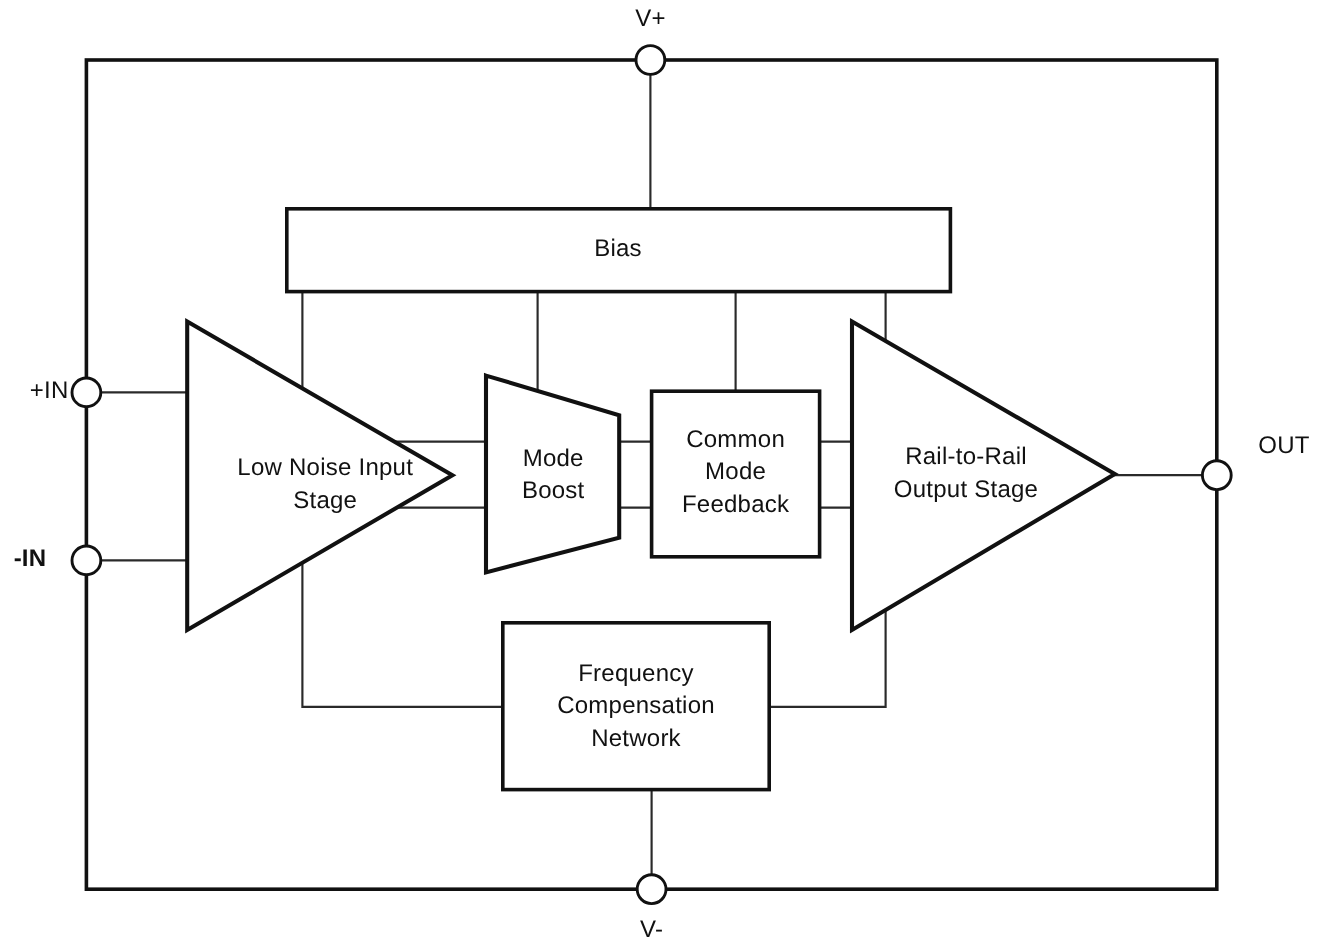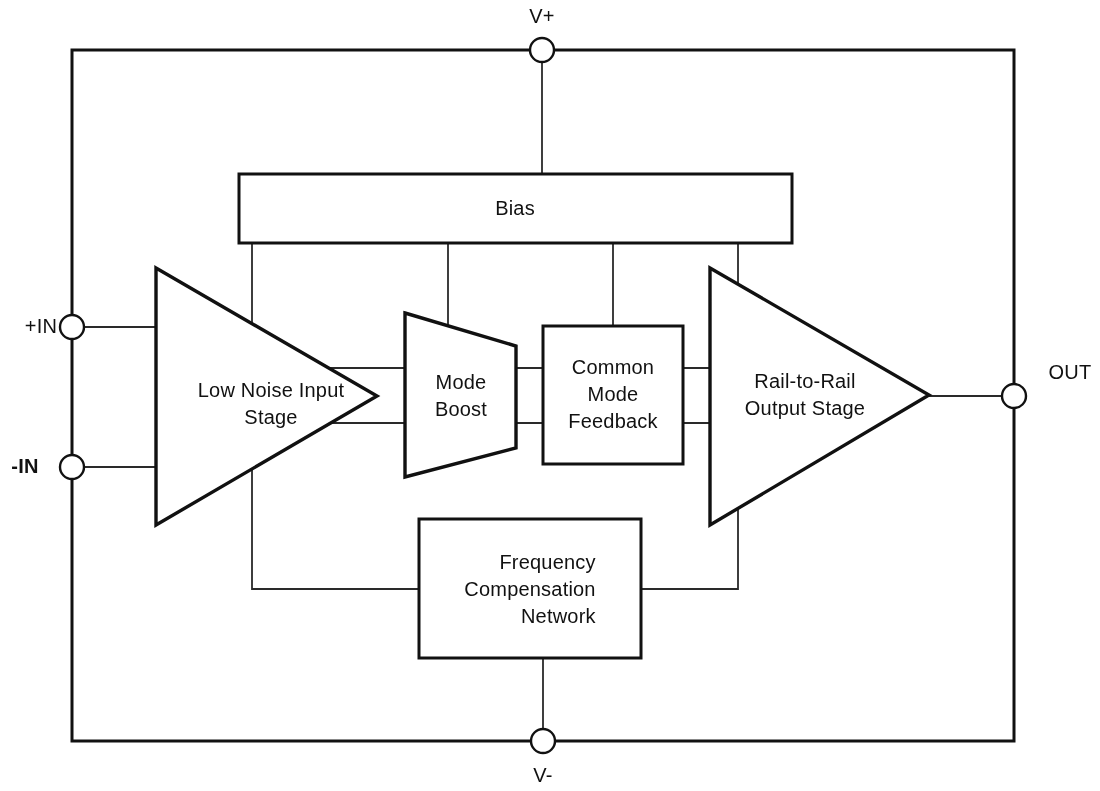--- a/index.html
+++ b/index.html
@@ -97,17 +97,17 @@
   <div class="lbl" style="left:515px; top:208px;text-align:center;">Bias</div>
   <div class="lbl" style="left:251px; top:404px;margin-left:20px;">Low Noise Input
 Stage</div>
   <div class="lbl" style="left:461px; top:396px;">Mode
 Boost</div>
   <div class="lbl" style="left:805px; top:395px;">Rail-to-Rail
 Output Stage</div>
   <div class="lbl" style="left:613px; top:394px;">Common
 Mode
 Feedback</div>
-  <div class="lbl" style="left:530px; top:589px;text-align:right;">Frequency
+  <div class="lbl" style="left:530px; top:589px;">Frequency
 Compensation
 Network</div>
 
 </div>
 
 </body></html>

